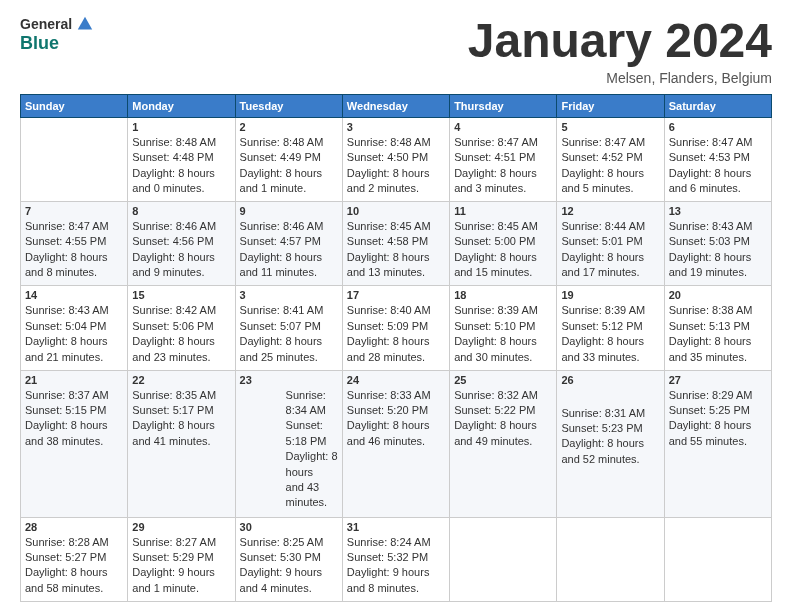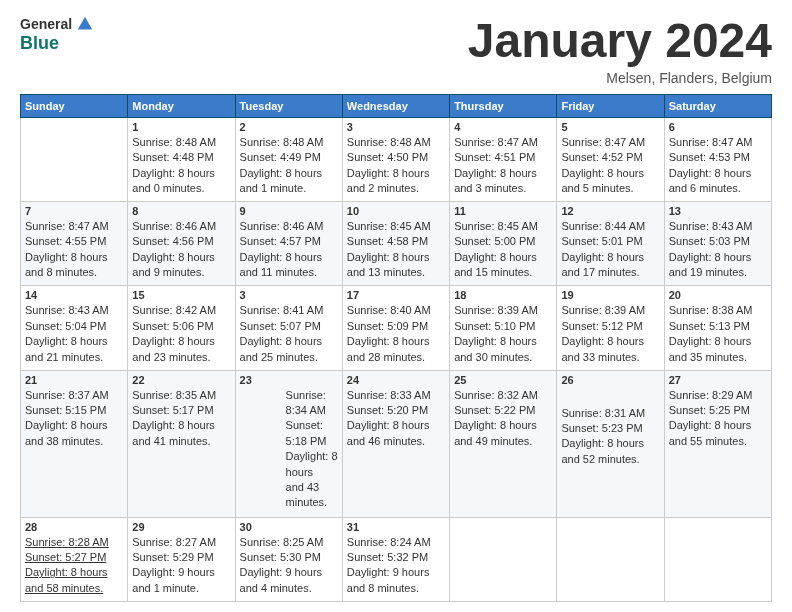--- a/index.html
+++ b/index.html
@@ -335,21 +335,21 @@
             <span class="day-number">27</span>
             <div class="day-info" style="white-space: pre-line;">Sunrise: 8:29 AM
 Sunset: 5:25 PM
 Daylight: 8 hours
 and 55 minutes.</div>
           </td>
         </tr>
         <tr>
           <td>
             <span class="day-number">28</span>
-            <div class="day-info" style="white-space: pre-line; text-decoration: underline;">Sunrise: 8:28 AM
+            <div class="day-info" style="white-space: pre-line;">Sunrise: 8:28 AM
 Sunset: 5:27 PM
 Daylight: 8 hours
 and 58 minutes.</div>
           </td>
           <td>
             <span class="day-number">29</span>
             <div class="day-info" style="white-space: pre-line;">Sunrise: 8:27 AM
 Sunset: 5:29 PM
 Daylight: 9 hours
 and 1 minute.</div>

